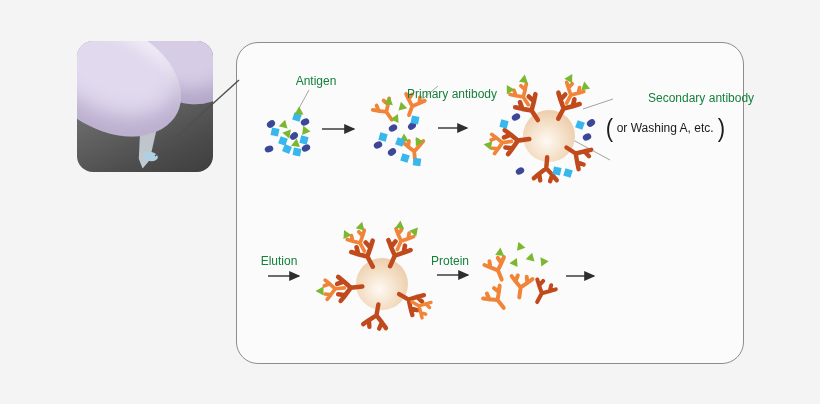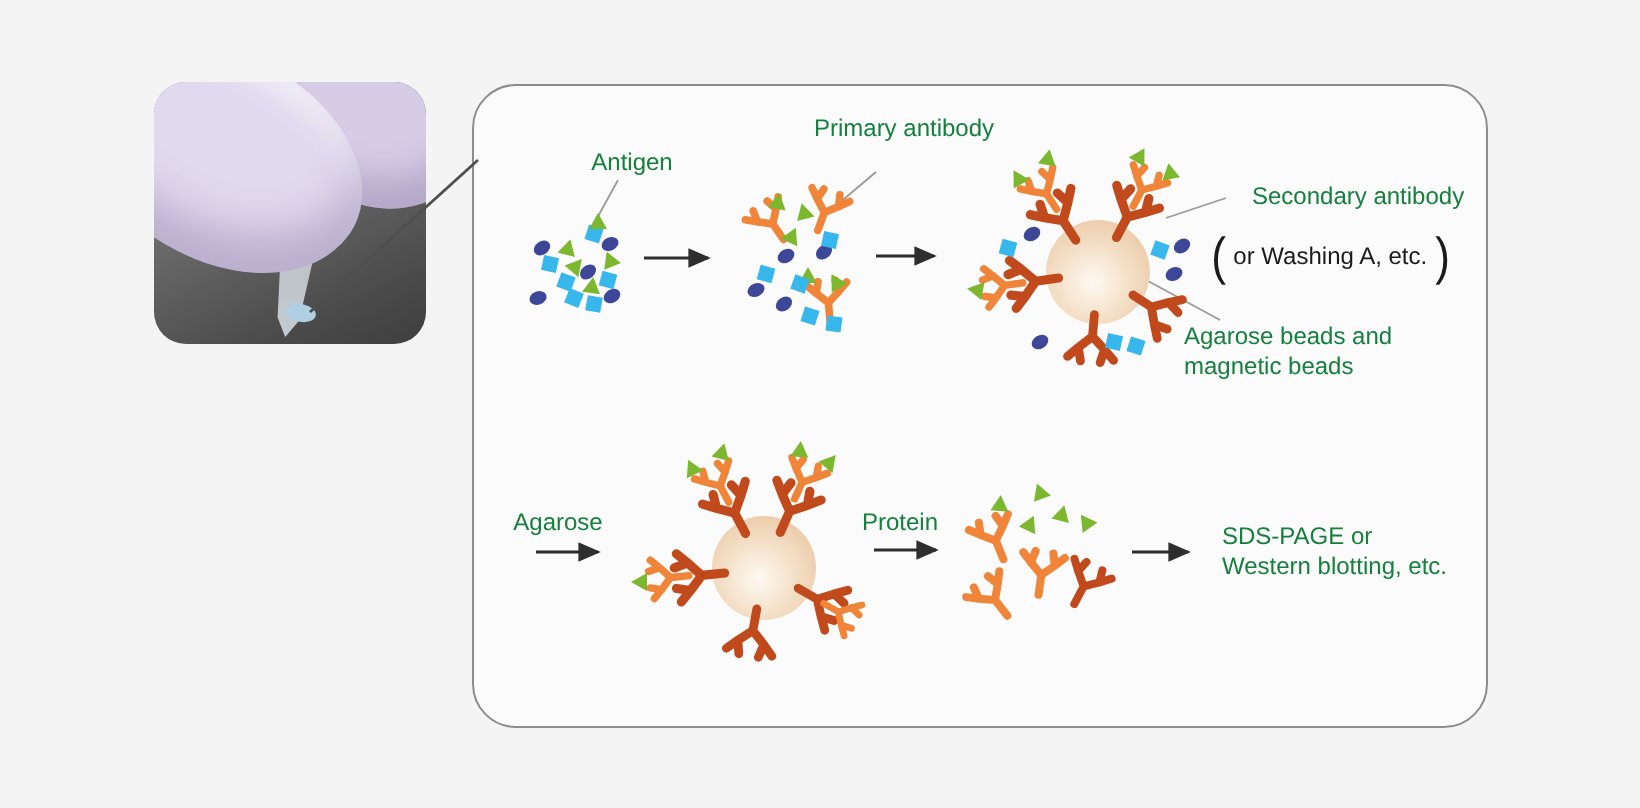--- a/index.html
+++ b/index.html
@@ -218,37 +218,29 @@
         <use href="#tri" transform="translate(520,246) rotate(-20)"></use>
         <use href="#tri" transform="translate(531,257) rotate(15)"></use>
         <use href="#tri" transform="translate(543,261) rotate(-35)"></use>
         <use href="#tri" transform="translate(515,262) rotate(25)"></use>
       </g>
     </g>
   </svg>
 
   <div class="lbl ctr" style="left:316px;top:81px">Antigen</div>
 
-  <div class="lbl ctr" style="left:452px;top:64px">Primary antibody</div>
-
-  <div class="lbl vctr" style="left:626px;top:98px">Secondary antibody</div>
+  <div class="lbl ctr" style="left:452px;top:94px">Primary antibody</div>
+
+  <div class="lbl vctr" style="left:648px;top:98px">Secondary antibody</div>
 
   <div class="note vctr" style="left:605px;top:128px">
     <span class="paren">(</span>
     <span>or Washing A, etc.</span>
     <span class="paren">)</span>
   </div>
 
-  <div class="lbl two-line" style="left:592px;top:161px">
-    <div>Agarose beads and</div>
-    <div>magnetic beads</div>
-  </div>
-
-  <div class="lbl ctr" style="left:279px;top:261px">Agarose</div>
+
+  <div class="lbl ctr" style="left:279px;top:261px">Elution</div>
 
   <div class="lbl ctr" style="left:450px;top:261px">Protein</div>
 
-  <div class="lbl two-line" style="left:611px;top:261px">
-    <div>SDS-PAGE or</div>
-    <div>Western blotting, etc.</div>
-  </div>
 
 </div>
 
 </body></html>

